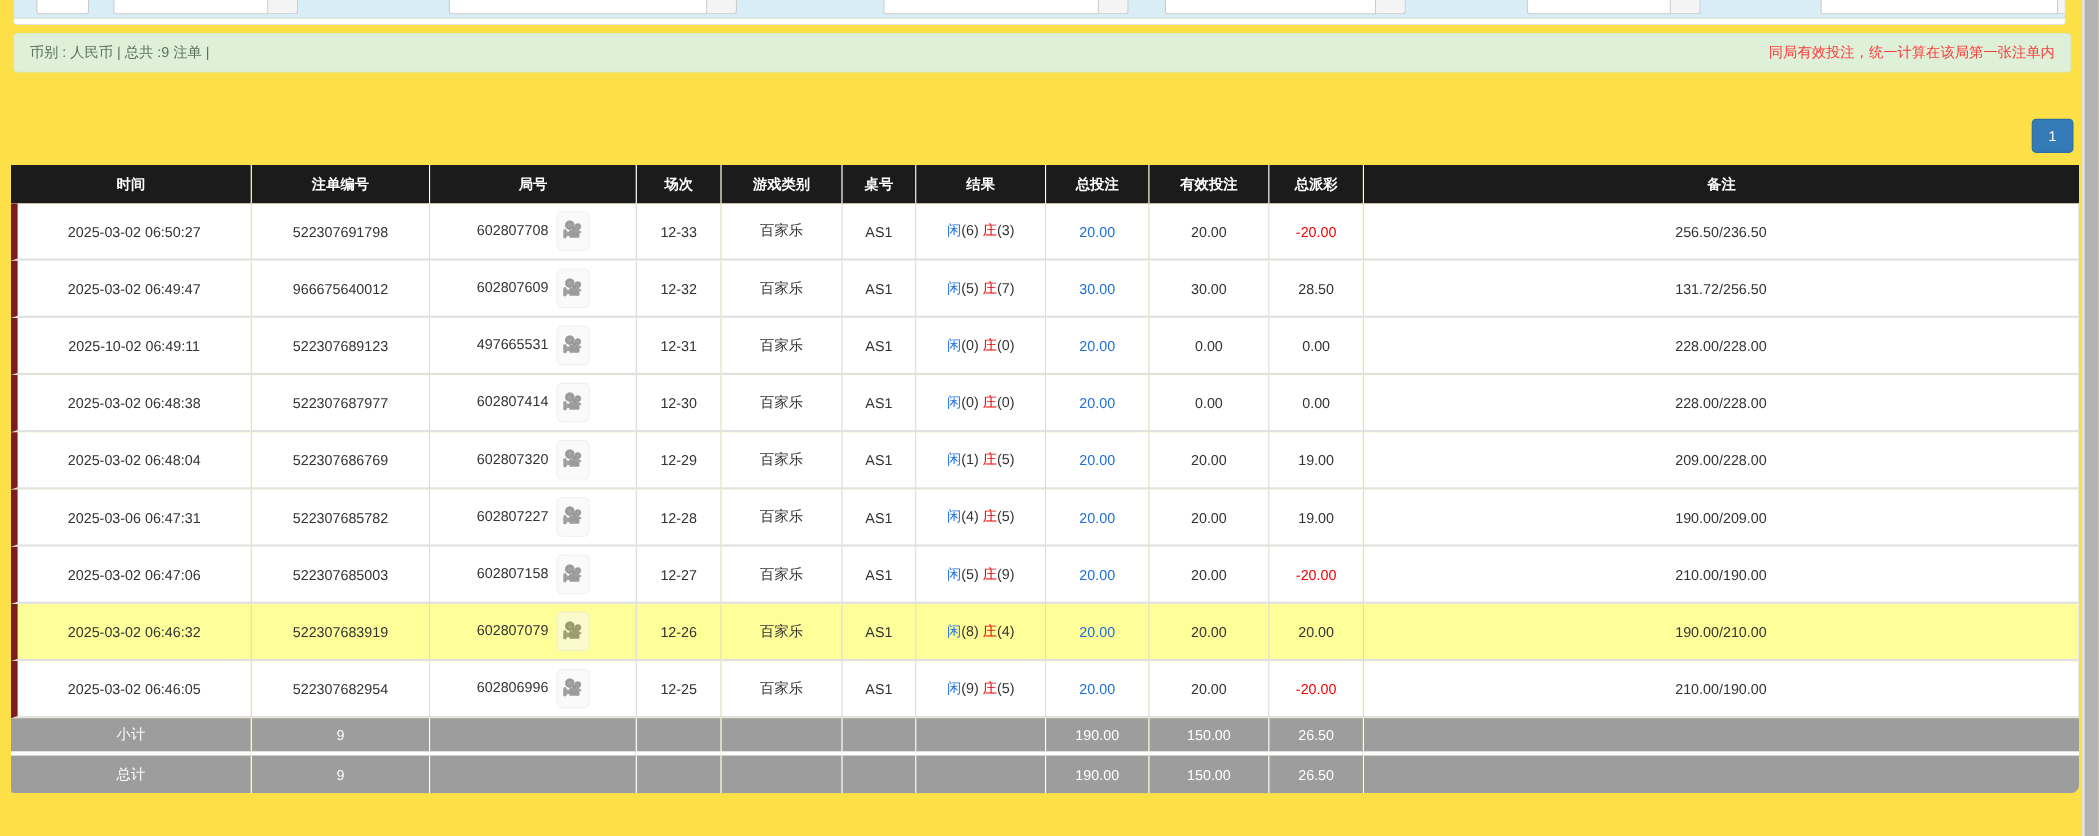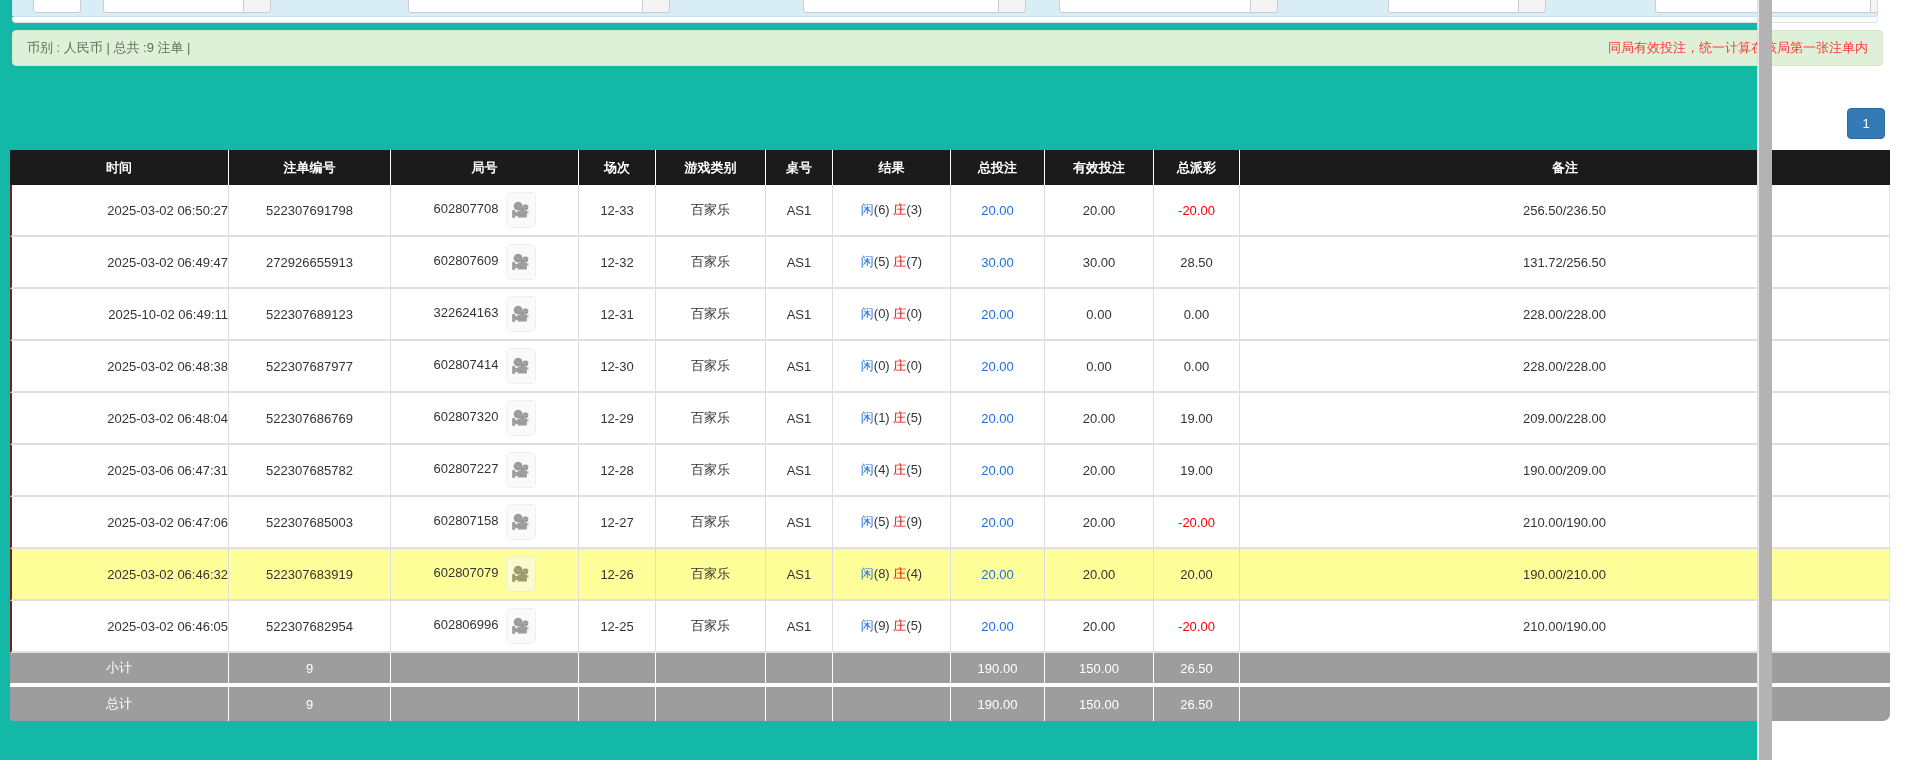--- a/index.html
+++ b/index.html
@@ -1,18 +1,18 @@
 <!DOCTYPE html>
 <html><head>
 <meta charset="utf-8">
 <style>
   * { margin:0; padding:0; box-sizing:border-box; }
   html,body { width:1908px; height:760px; background:#fff; overflow:hidden;
     font-family:"Liberation Sans", sans-serif; }
-  #stage { position:relative; width:1772px; height:760px; background:#14b8a6;text-decoration:underline; }
+  #stage { position:relative; width:1908px; height:760px; background:#fde047;text-decoration:underline; }
 
   
   .topbar { position:absolute; left:12px; top:0; width:1866px; height:17px;
     background:#d9edf7; border:1px solid #c7e3f2; border-top:none;
     border-radius:0 0 3px 3px; overflow:hidden; }
   .panel-edge { position:absolute; left:12px; top:17px; width:1866px; height:6px;
     border-left:1px solid #e4e4e4; border-right:1px solid #e4e4e4;
     border-bottom:1px solid #ddd; border-radius:0 0 4px 4px; background:#fff; }
   .igroup { position:absolute; top:-17px; height:30px; display:flex; }
   .igroup .fld { flex:1; background:#fff; border:1px solid #ccc;
@@ -40,21 +40,21 @@
     background:#b3b3b3; }
 
   
   table.grid { position:absolute; left:10px; top:150px; width:1880px;
     border-collapse:separate; border-spacing:0; table-layout:fixed; font-size:13px; }
   .grid thead th { background:#1b1b1b; color:#fff; font-weight:bold;
     height:35px; text-align:center; border-left:1px solid #fff; }
   .grid thead th:first-child { border-left:none;margin-left:26px; }
   .grid tbody td { background:#fff; color:#333; height:52px; text-align:center;
     border-left:1px solid #ddd; border-bottom:2px solid #e0e0e0; }
-  .grid tbody td:first-child { border-left:2px solid #7f1d1d;text-align:right; }
+  .grid tbody td:first-child { border-left:6px solid #7f1d1d; }
   .grid tbody td:last-child { border-right:1px solid #e6e6e6; }
   .grid tbody tr.hl td { background:#ffff99; }
   .grid .blue { color:#1e6fe0; }
   .grid .neg { color:#f00000; }
   .res-p { color:#1e6fe0; }
   .res-b { color:#e60000; }
   .vbtn { display:inline-block; vertical-align:middle; width:30px; height:36px;
     margin-left:7px; background:#f7f7f7; border:1px solid #e3e3e3;
     border-radius:5px; cursor:pointer; font-size:15px; line-height:34px;
     text-align:center; filter:grayscale(1); opacity:.55; }
@@ -146,35 +146,35 @@
           <td>百家乐</td>
           <td>AS1</td>
           <td><span class="res-p">闲</span><span>(6)</span> <span class="res-b">庄</span><span>(3)</span></td>
           <td class="blue">20.00</td>
           <td>20.00</td>
           <td class="neg">-20.00</td>
           <td>256.50/236.50</td>
         </tr>
         <tr>
           <td>2025-03-02 06:49:47</td>
-          <td>272926655913</td>
+          <td>966675640012</td>
           <td><span>602807609</span><span class="vbtn"><span>🎥</span></span></td>
           <td>12-32</td>
           <td>百家乐</td>
           <td>AS1</td>
           <td><span class="res-p">闲</span><span>(5)</span> <span class="res-b">庄</span><span>(7)</span></td>
           <td class="blue">30.00</td>
           <td>30.00</td>
           <td>28.50</td>
           <td>131.72/256.50</td>
         </tr>
         <tr>
           <td>2025-10-02 06:49:11</td>
           <td>522307689123</td>
-          <td><span>322624163</span><span class="vbtn"><span>🎥</span></span></td>
+          <td><span>497665531</span><span class="vbtn"><span>🎥</span></span></td>
           <td>12-31</td>
           <td>百家乐</td>
           <td>AS1</td>
           <td><span class="res-p">闲</span><span>(0)</span> <span class="res-b">庄</span><span>(0)</span></td>
           <td class="blue">20.00</td>
           <td>0.00</td>
           <td>0.00</td>
           <td>228.00/228.00</td>
         </tr>
         <tr>

